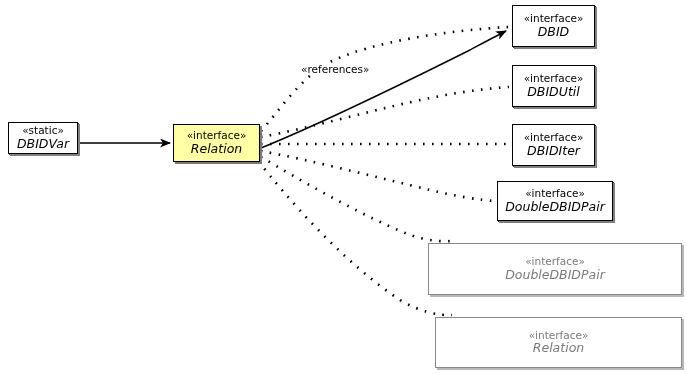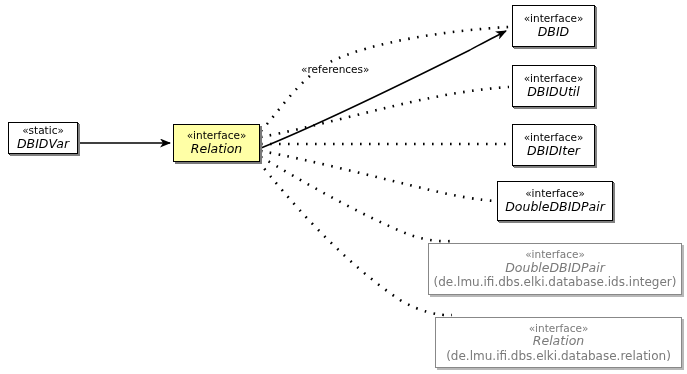--- a/index.html
+++ b/index.html
@@ -132,22 +132,20 @@
   </div>
 
   <div class="node local" style="left:497px; top:181px; width:116px; height:40px;">
     <div class="stereotype">«interface»</div>
     <div class="cname">DoubleDBIDPair</div>
   </div>
 
   <div class="node foreign" style="left:428px; top:243px; width:254px; height:52px;">
     <div class="stereotype">«interface»</div>
     <div class="cname">DoubleDBIDPair</div>
-    <div class="pkg">(de.lmu.ifi.dbs.elki.database.ids.integer)</div>
   </div>
 
   <div class="node foreign" style="left:435px; top:317px; width:247px; height:51px;">
     <div class="stereotype">«interface»</div>
     <div class="cname">Relation</div>
-    <div class="pkg">(de.lmu.ifi.dbs.elki.database.relation)</div>
   </div>
 
 </div>
 
 </body></html>

